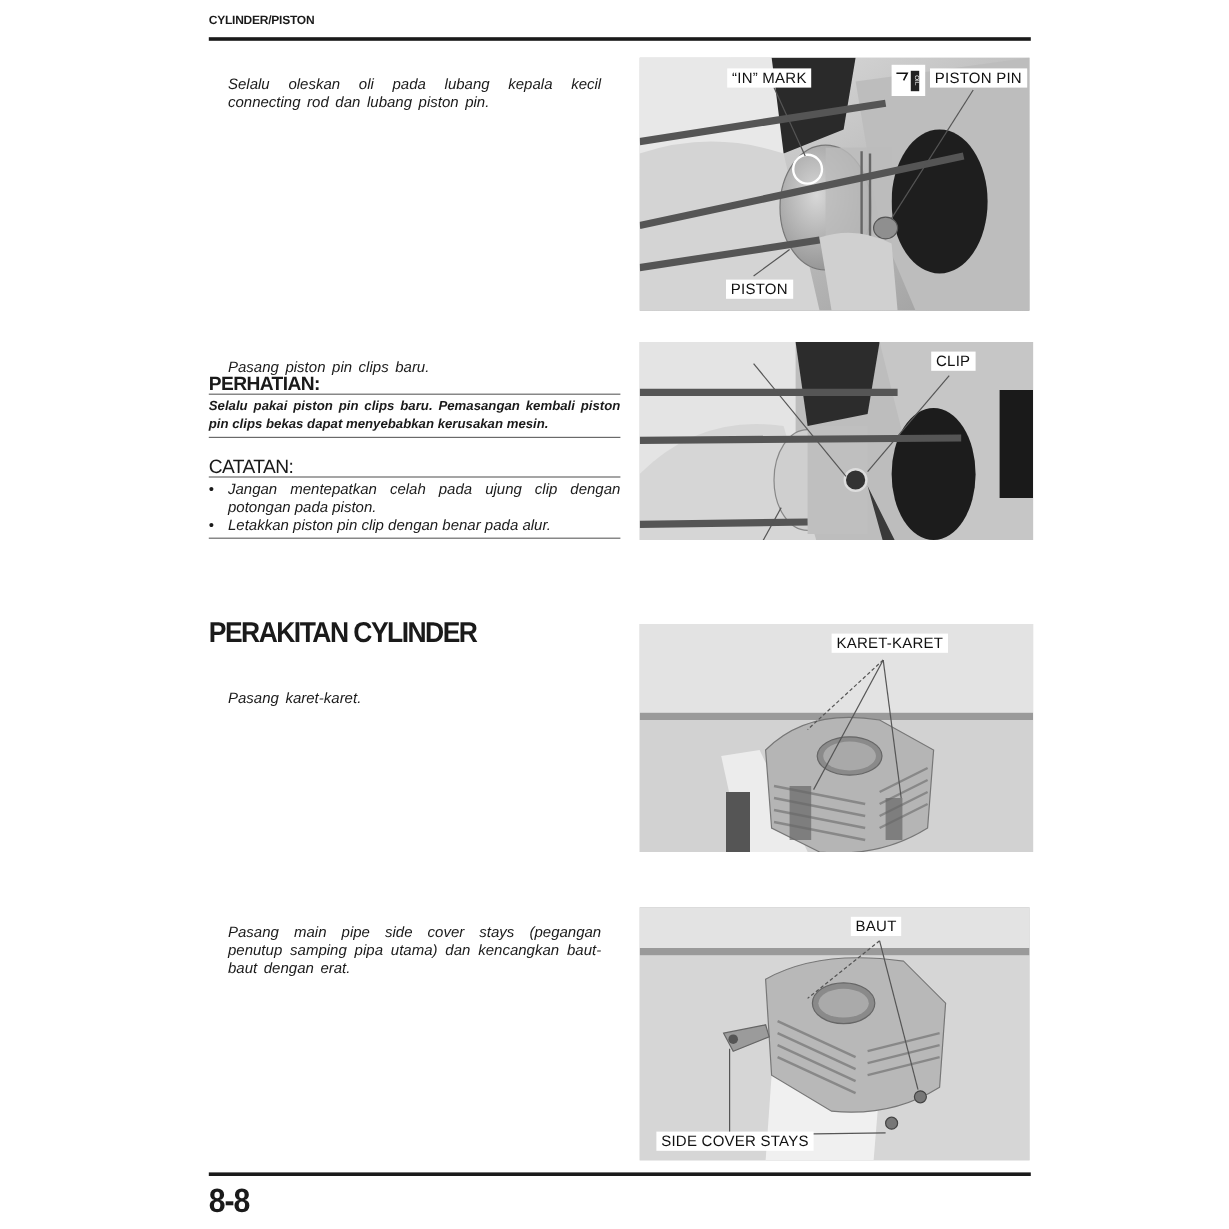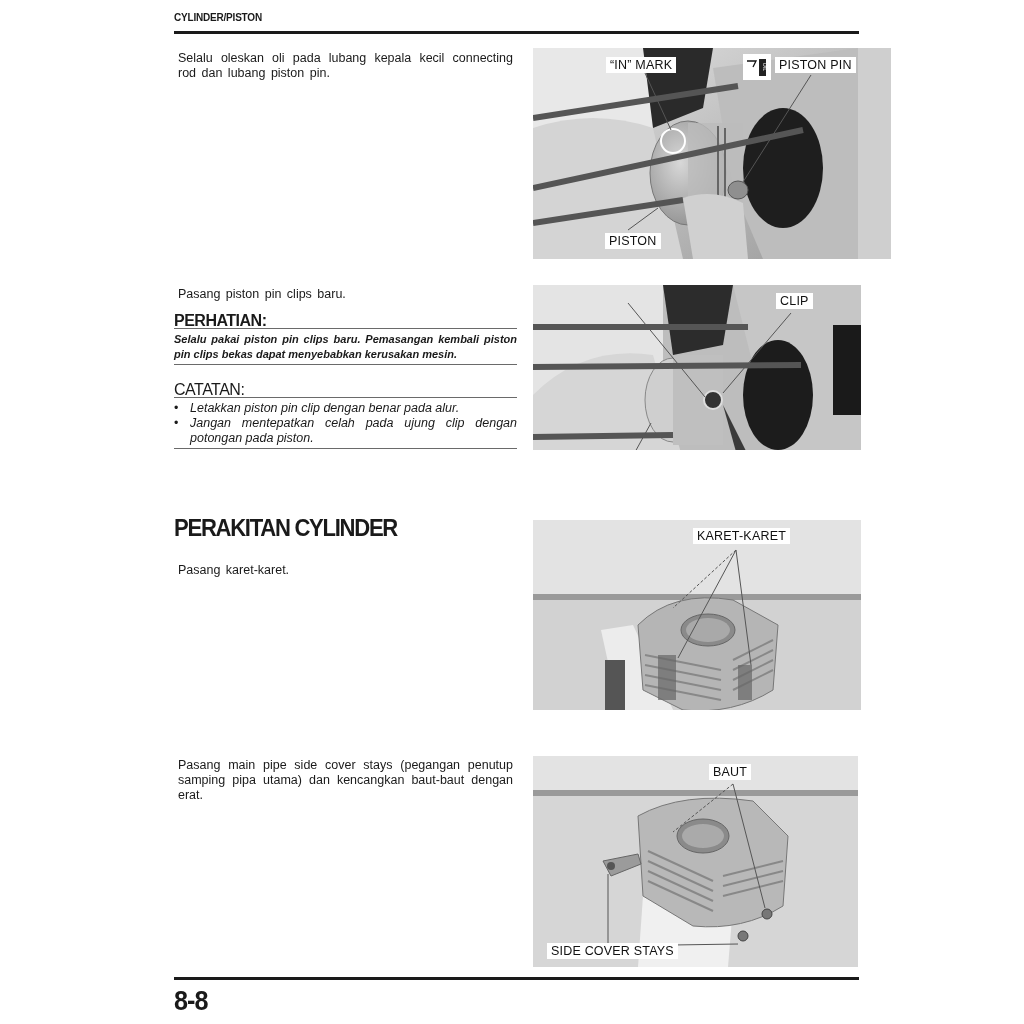--- a/index.html
+++ b/index.html
@@ -4,21 +4,21 @@
 <style>
   html, body { margin:0; padding:0; background:#ffffff; }
   body { width:1024px; height:1024px; position:relative; overflow:hidden;
          font-family:"Liberation Sans", sans-serif; color:#1a1a1a; }
   .abs { position:absolute; }
   .hdr-title { left:174px; top:12px; font-size:10px; font-weight:bold; letter-spacing:-0.2px; }
   .hdr-rule { left:174px; top:31px; width:685px; height:3px; background:#1a1a1a; }
   .ftr-rule { left:174px; top:977px; width:685px; height:3px; background:#1a1a1a; }
   .ftr-page { left:174px; top:985px; font-size:28px; font-weight:bold; letter-spacing:-1px; transform:scaleX(0.9); transform-origin:left; }
   .txt { font-size:12.5px; line-height:15px; text-align:justify; width:343px; word-spacing:2px; }
-  .txt p { margin:4px; }
+  .txt p { margin:16px;font-style:italic; }
   .section-title { left:174px; top:514px; font-size:24px; font-weight:bold; letter-spacing:-1.4px; transform:scaleX(0.92); transform-origin:left; }
   .box-label { font-size:16px; font-weight:normal; letter-spacing:-0.5px; }
   .rule-thin { height:1px; background:#6a6a6a; width:343px; }
   .warn { font-size:11px; font-weight:bold; font-style:italic; line-height:15px; width:343px; text-align:justify; }
   .note-list { margin:0; padding:0; list-style:none; font-size:12.5px; font-style:italic; line-height:15px; width:343px; }
   .note-list li { position:relative; padding-left:16px; text-align:justify; }
   .note-list li::before { content:"•"; position:absolute; left:0; font-style:normal; }
   .photo { position:absolute; overflow:hidden; background:#cfcfcf; }
   .photo svg { display:block; }
   .callout { position:absolute; background:#ffffff; font-size:12.5px; padding:1px 4px; color:#111; white-space:nowrap; letter-spacing:0.2px; }
@@ -26,21 +26,21 @@
 </head>
 <body>
 
 <div class="abs hdr-title">CYLINDER/PISTON</div>
 <div class="abs hdr-rule"></div>
 
 <div class="abs txt" style="left:174px; top:47px;">
   <p>Selalu oleskan oli pada lubang kepala kecil connecting rod dan lubang piston pin.</p>
 </div>
 
-<div class="photo" style="left:533px; top:48px; width:358px; height:211px;">
+<div class="photo" style="left:533px; top:48px; width:325px; height:211px;">
   <svg width="325" height="211" viewBox="0 0 325 211">
     <defs>
       <linearGradient id="g1" x1="0" y1="0" x2="1" y2="1">
         <stop offset="0" stop-color="#e6e6e6"></stop>
           <stop offset="1" stop-color="#9a9a9a"></stop>
       </linearGradient>
       <radialGradient id="pist" cx="0.4" cy="0.4" r="0.7">
         <stop offset="0" stop-color="#d8d8d8"></stop>
           <stop offset="1" stop-color="#8c8c8c"></stop>
       </radialGradient>
@@ -82,22 +82,22 @@
 </div>
 
 <div class="abs box-label" style="left:174px; top:312px; font-weight:bold;">PERHATIAN:</div>
 <div class="abs rule-thin" style="left:174px; top:328px;"></div>
 <div class="abs warn" style="left:174px; top:332px;">Selalu pakai piston pin clips baru. Pemasangan kembali piston pin clips bekas dapat menyebabkan kerusakan mesin.</div>
 <div class="abs rule-thin" style="left:174px; top:364px;"></div>
 
 <div class="abs box-label" style="left:174px; top:381px;">CATATAN:</div>
 <div class="abs rule-thin" style="left:174px; top:397px;"></div>
 <ul class="abs note-list" style="left:174px; top:401px;">
+  <li>Jangan mentepatkan celah pada ujung clip dengan potongan pada piston.</li>
   <li>Letakkan piston pin clip dengan benar pada alur.</li>
-  <li>Jangan mentepatkan celah pada ujung clip dengan potongan pada piston.</li>
 </ul>
 <div class="abs rule-thin" style="left:174px; top:448px;"></div>
 
 <div class="photo" style="left:533px; top:285px; width:328px; height:165px;">
   <svg width="328" height="210" viewBox="0 0 328 210">
     <rect width="328" height="210" fill="#bdbdbd"></rect>
     <rect x="0" y="0" width="130" height="110" fill="#e4e4e4"></rect>
     <path d="M130 0 L200 0 L190 60 L140 70 Z" fill="#2c2c2c"></path>
     <path d="M200 0 L328 0 L328 210 L260 210 L230 120 Z" fill="#c6c6c6"></path>
     <ellipse cx="245" cy="110" rx="35" ry="55" fill="#1c1c1c"></ellipse>

